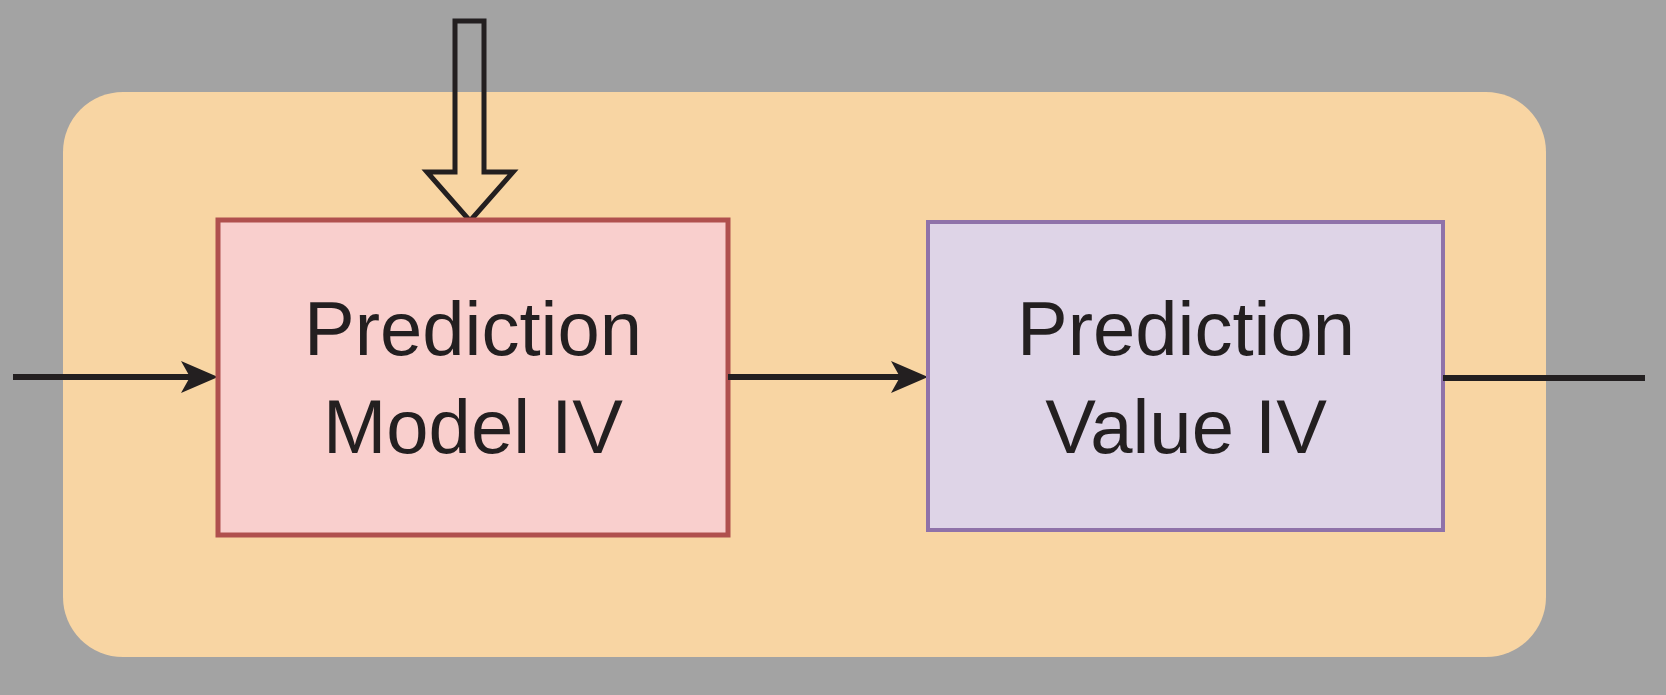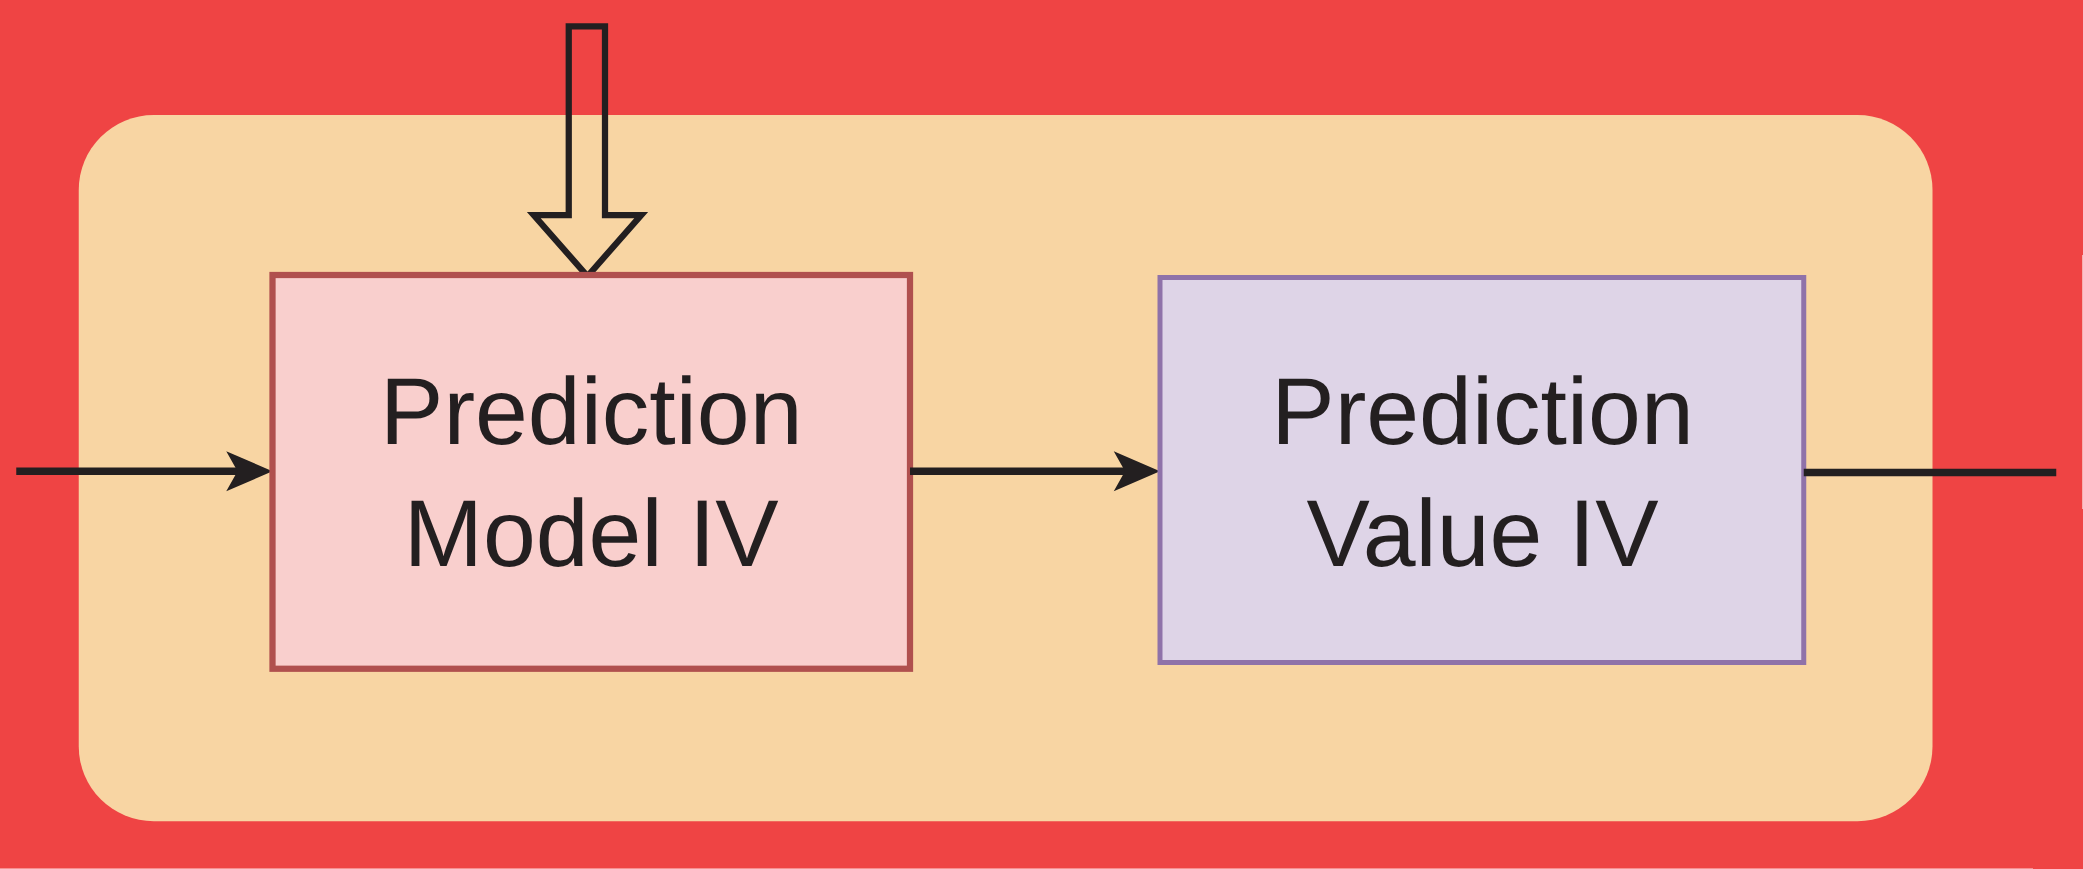--- a/index.html
+++ b/index.html
@@ -4,21 +4,21 @@
 <style>
   html, body {
     margin: 0;
     padding: 0;
     background: #ffffff;
   }
   .stage {
     position: relative;
     width: 1666px;
     height: 695px;
-    background: #ef4444;
+    background: #a3a3a3;
     overflow: hidden;
   }
   svg {
     display: block;
   }
   .node-label {
     font-family: "Liberation Sans", sans-serif;
     font-size: 76px;
     font-weight: 400;
   }

